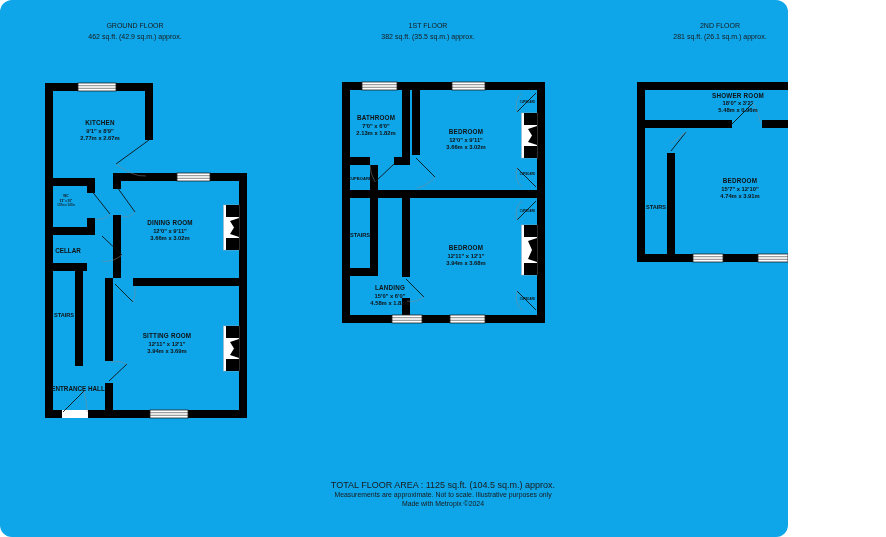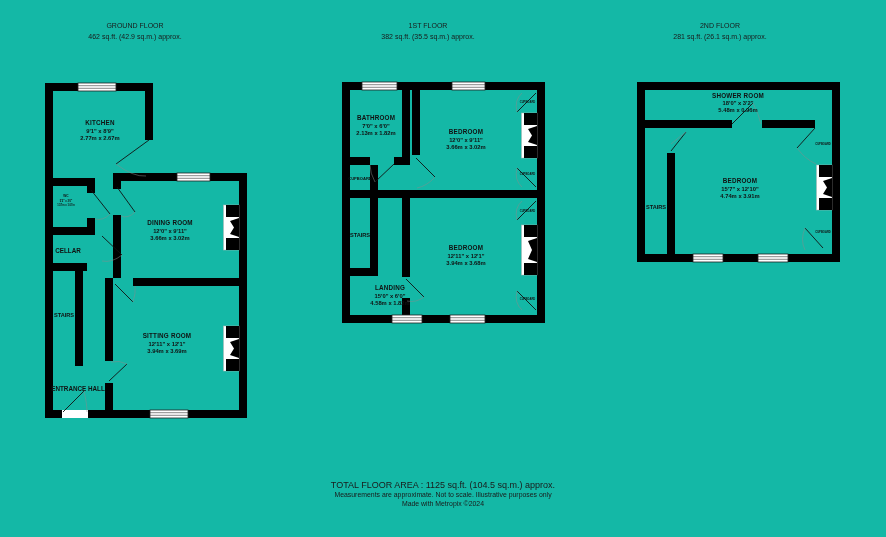--- a/index.html
+++ b/index.html
@@ -1,17 +1,17 @@
 <!DOCTYPE html>
 <html><head>
 <meta charset="utf-8">
 <style>
   html,body{margin:0;padding:0;background:#fff;}
-  .page{position:relative;width:886px;height:537px;background:#14b8a6;overflow:hidden;
-        font-family:"Liberation Sans",sans-serif;color:#111;}
+  .page{position:relative;width:788px;height:537px;background:#0ea5e9;overflow:hidden;
+        font-family:"Liberation Sans",sans-serif;color:#111;border-radius:12px;}
   .plan-header{position:absolute;text-align:center;font-size:7px;line-height:1.5;color:#1a1a1a;}
   .plan-header .ph-title{display:block;}
   .plan-header .ph-area{display:block;}
   .plan{position:absolute;}
   svg text{font-family:"Liberation Sans",sans-serif;fill:#111;font-weight:bold;text-anchor:middle;}
   .room-name{font-size:6.3px;letter-spacing:.2px;}
   .room-dim{font-size:5.8px;}
   .mid-label{font-size:6.3px;}
   .stairs-label{font-size:5.6px;}
   .tiny-label{font-size:2.7px;}

